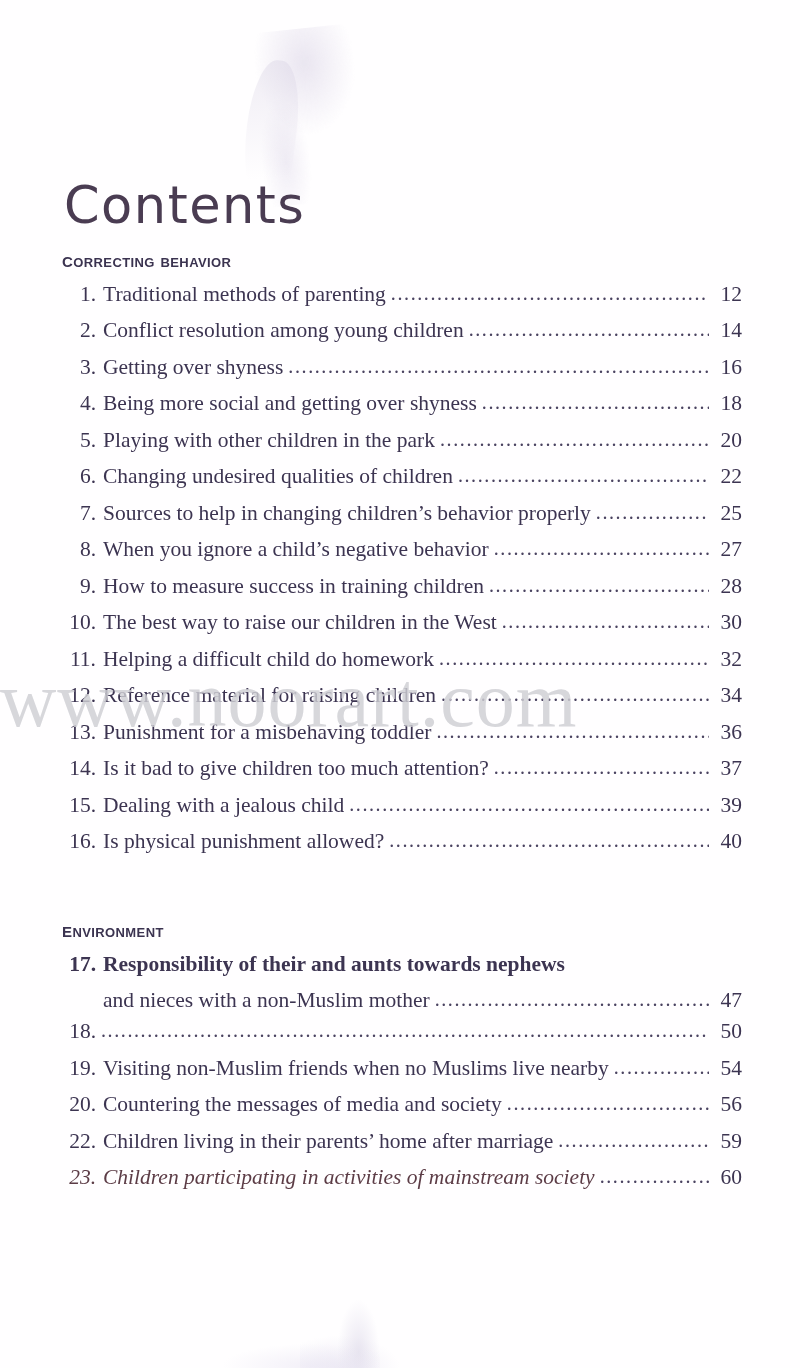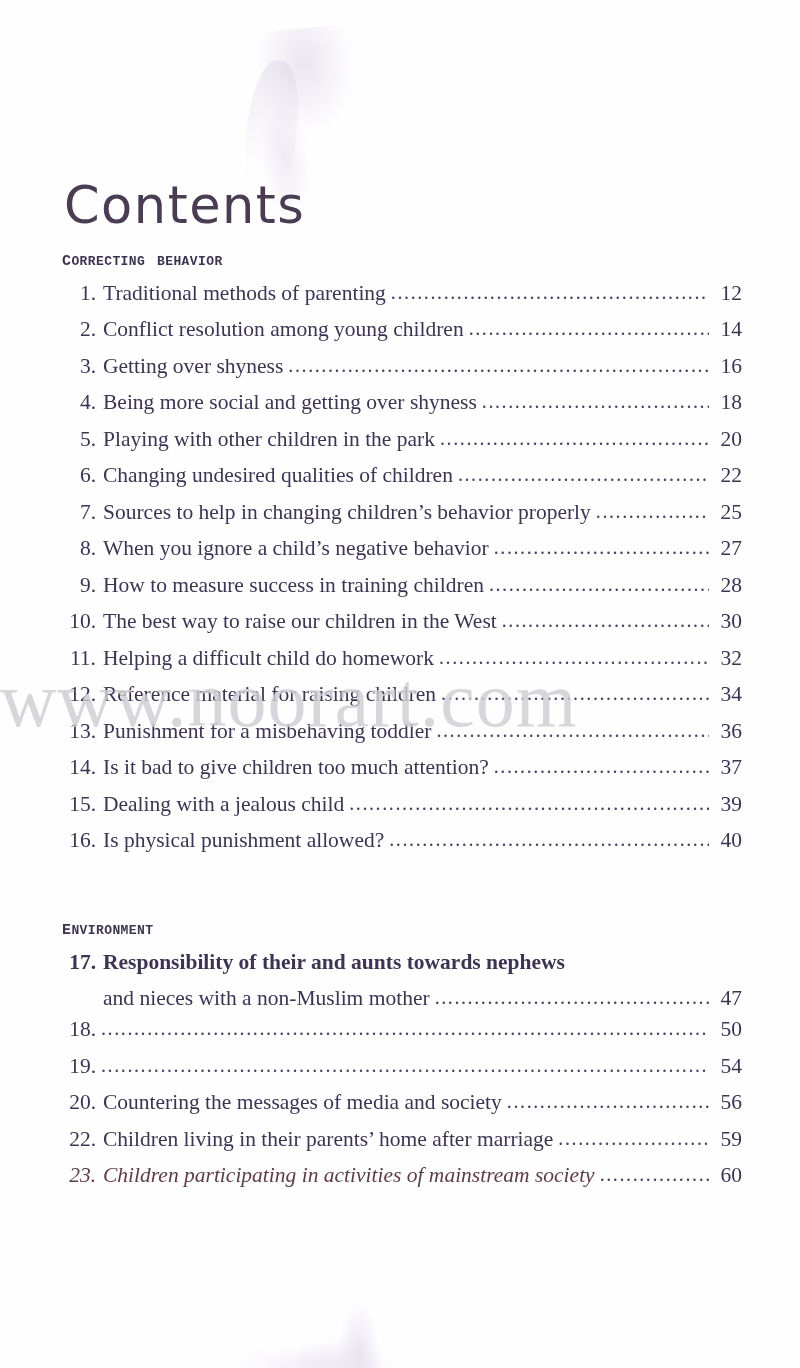--- a/index.html
+++ b/index.html
@@ -97,21 +97,21 @@
   }
 
   .toc {
     position: absolute;
     left: 62px;
     top: 248px;
     width: 680px;
   }
 
   .section-head {
-    font-family: Liberation Mono, monospace;
+    font-family: Liberation Sans, sans-serif;
     font-weight: bold;
     font-size: 19px;
     letter-spacing: 0.4px;
     color: #3b3350;
     font-variant: small-caps;
     text-transform: lowercase;
     margin: 0 0 4px 0;
   }
   .section-head::first-letter {
     font-size: 21px;
@@ -308,20 +308,21 @@
             <span class="e-page">47</span>
           </div>
         </div>
         <div class="entry">
           <span class="e-num">18.</span>
           <span class="e-leader"></span>
           <span class="e-page">50</span>
         </div>
         <div class="entry">
           <span class="e-num">19.</span>
+          <span class="e-title">Visiting non-Muslim friends when no Muslims live nearby</span>
           <span class="e-leader"></span>
           <span class="e-page">54</span>
         </div>
         <div class="entry">
           <span class="e-num">20.</span>
           <span class="e-title">Countering the messages of media and society</span>
           <span class="e-leader"></span>
           <span class="e-page">56</span>
         </div>
         <div class="entry">

